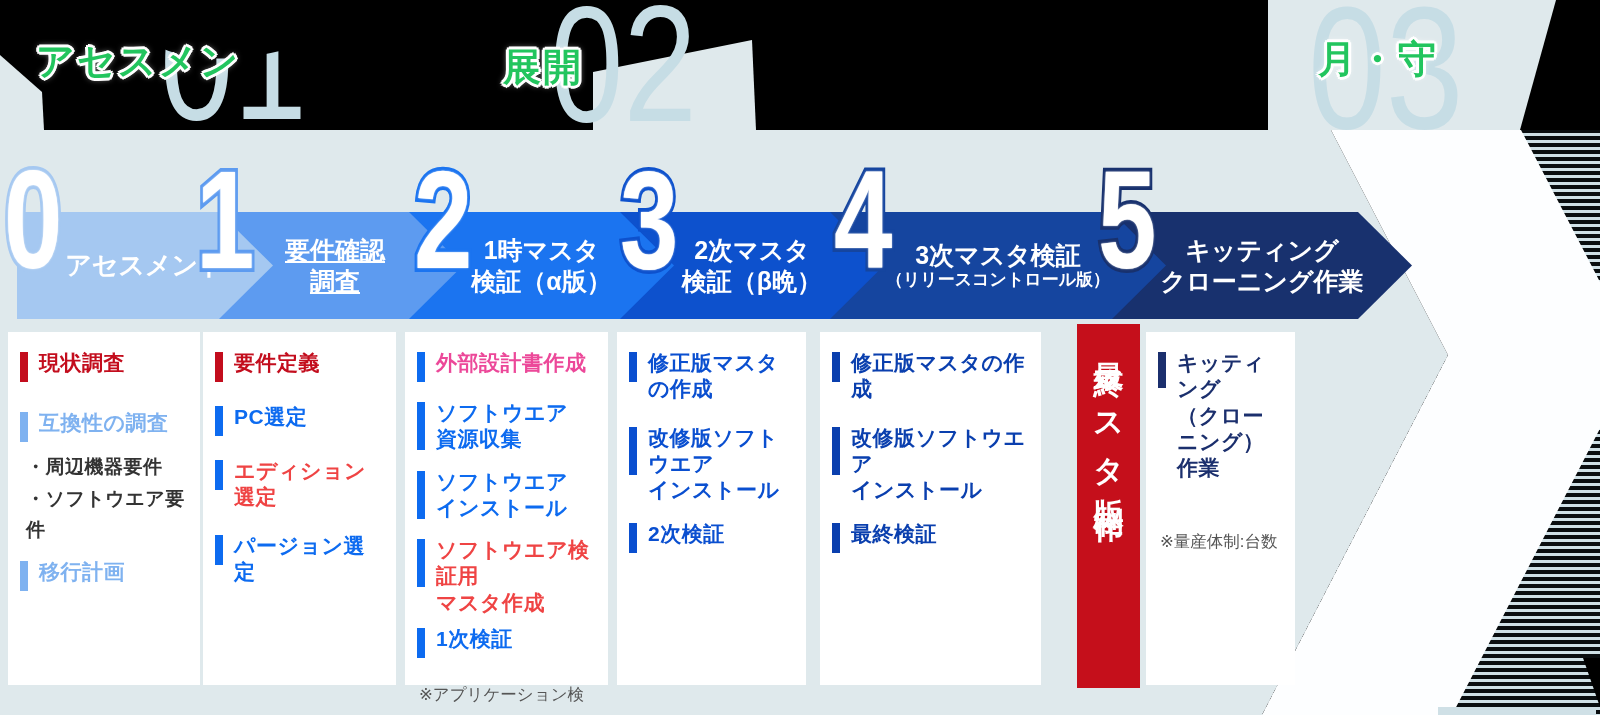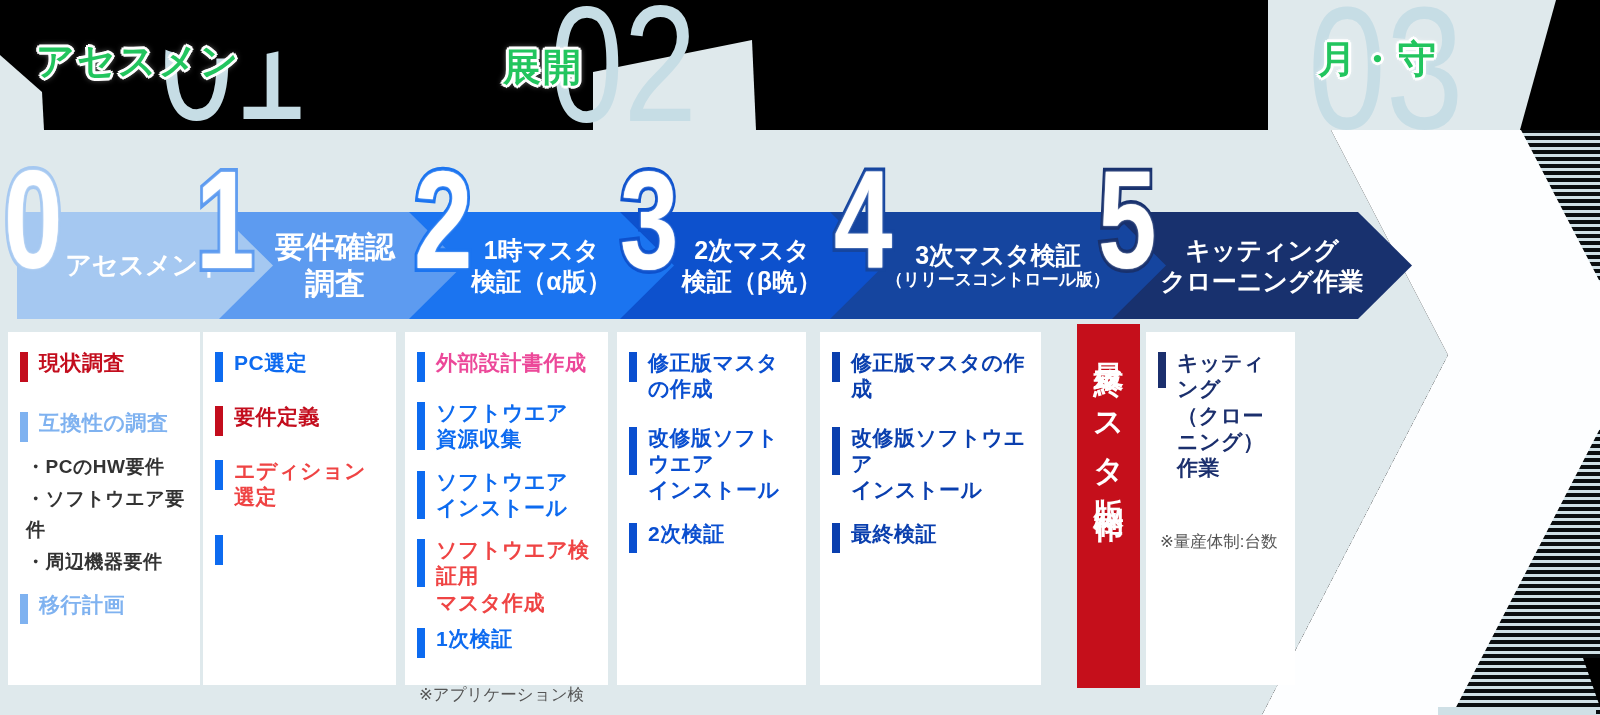--- a/index.html
+++ b/index.html
@@ -84,21 +84,21 @@
   <div class="phase-header ph1">アセスメン</div>
   <div class="phase-header ph2">展開</div>
   <div class="phase-header ph3">月・守</div>
 
   <div id="arrows">
       <div class="arrow" style="left: 17px; width: 256px; z-index: 20; background: rgb(165, 200, 241); clip-path: polygon(0px 0px, 202px 0px, 100% 50%, 202px 100%, 0px 100%);">
         <div class="arrow-label" style="font-size: 26px;"><span style="display: block;">アセスメント</span></div>
       </div>
       <div class="arrow-number" style="left: 4px; -webkit-text-stroke: 8px rgb(165, 200, 241); z-index: 30;">0</div>
       <div class="arrow" style="left: 207px; width: 256px; z-index: 19; background: rgb(93, 155, 240); clip-path: polygon(0px 0px, 202px 0px, 100% 50%, 202px 100%, 0px 100%);">
-        <div class="arrow-label" style="font-size: 30px;"><span style="display: block;">要件確認</span><span style="display: block;">調査</span></div>
+        <div class="arrow-label" style="font-size: 25px; text-decoration: underline;"><span style="display: block;">要件確認</span><span style="display: block;">調査</span></div>
       </div>
       <div class="arrow-number" style="left: 196px; -webkit-text-stroke: 8px rgb(93, 155, 240); z-index: 30;">1</div>
       <div class="arrow" style="left: 409px; width: 265px; z-index: 18; background: rgb(27, 116, 240); clip-path: polygon(0px 0px, 211px 0px, 100% 50%, 211px 100%, 0px 100%);">
         <div class="arrow-label" style="font-size: 25px;"><span style="display: block;">1時マスタ</span><span style="display: block;">検証（α版）</span></div>
       </div>
       <div class="arrow-number" style="left: 414px; -webkit-text-stroke: 8px rgb(27, 116, 240); z-index: 30;">2</div>
       <div class="arrow" style="left: 620px; width: 264px; z-index: 17; background: rgb(13, 81, 205); clip-path: polygon(0px 0px, 210px 0px, 100% 50%, 210px 100%, 0px 100%);">
         <div class="arrow-label" style="font-size: 25px;"><span style="display: block;">2次マスタ</span><span style="display: block;">検証（β晩）</span></div>
       </div>
       <div class="arrow-number" style="left: 620px; -webkit-text-stroke: 8px rgb(13, 81, 205); z-index: 30;">3</div>
@@ -115,43 +115,43 @@
   <div id="cards">
       <div class="card" style="left: 8px; width: 192px;">
         <div class="task-item" style="margin-bottom: 28px;">
           <div class="task-bar" style="height: 30px; background: rgb(195, 13, 29);"></div>
           <div class="task-label" style="color: rgb(195, 13, 29);">現状調査</div>
         </div>
         <div class="task-item" style="margin-bottom: 10px;">
           <div class="task-bar" style="height: 30px; background: rgb(127, 178, 240);"></div>
           <div class="task-label" style="color: rgb(127, 178, 240);">互換性の調査</div>
         </div>
-        <div class="bullet-item" style="color: rgb(51, 51, 51);">・PCのHW要件</div>
+        <div class="bullet-item" style="color: rgb(51, 51, 51);">・周辺機器要件</div>
         <div class="bullet-item" style="color: rgb(51, 51, 51);">・ソフトウエア要件</div>
-        <div class="bullet-item" style="color: rgb(51, 51, 51);">・周辺機器要件</div>
         <div class="task-item" style="margin-top: 14px;">
           <div class="task-bar" style="height: 30px; background: rgb(127, 178, 240);"></div>
           <div class="task-label" style="color: rgb(127, 178, 240);">移行計画</div>
         </div>
       </div>
       <div class="card" style="left: 203px; width: 193px;">
         <div class="task-item">
-          <div class="task-bar" style="height: 30px; background: rgb(13, 107, 240);"></div>
-          <div class="task-label" style="color: rgb(13, 107, 240);">PC選定</div>
-        </div>
-        <div class="task-item">
           <div class="task-bar" style="height: 30px; background: rgb(195, 13, 29);"></div>
           <div class="task-label" style="color: rgb(195, 13, 29);">要件定義</div>
         </div>
         <div class="task-item">
           <div class="task-bar" style="height: 30px; background: rgb(13, 107, 240);"></div>
+          <div class="task-label" style="color: rgb(13, 107, 240);">PC選定</div>
+        </div>
+        <div class="task-item">
+          <div class="task-bar" style="height: 30px; background: rgb(13, 107, 240);"></div>
           <div class="task-label" style="color: #ef4444;">エディション選定</div>
         </div>
         <div class="task-item">
           <div class="task-bar" style="height: 30px; background: rgb(13, 107, 240);"></div>
+          <div class="task-label" style="color: rgb(13, 107, 240);">パージョン選定</div>
         </div>
       </div>
       <div class="card" style="left: 405px; width: 203px;">
         <div class="task-item" style="margin-bottom: 18px;">
           <div class="task-bar" style="height: 30px; background: rgb(13, 107, 240);"></div>
           <div class="task-label" style="color: #ec4899;">外部設計書作成</div>
         </div>
         <div class="task-item" style="margin-bottom: 16px;">
           <div class="task-bar" style="height: 48px; background: rgb(13, 107, 240);"></div>
           <div class="task-label" style="color: rgb(13, 107, 240);">ソフトウエア

